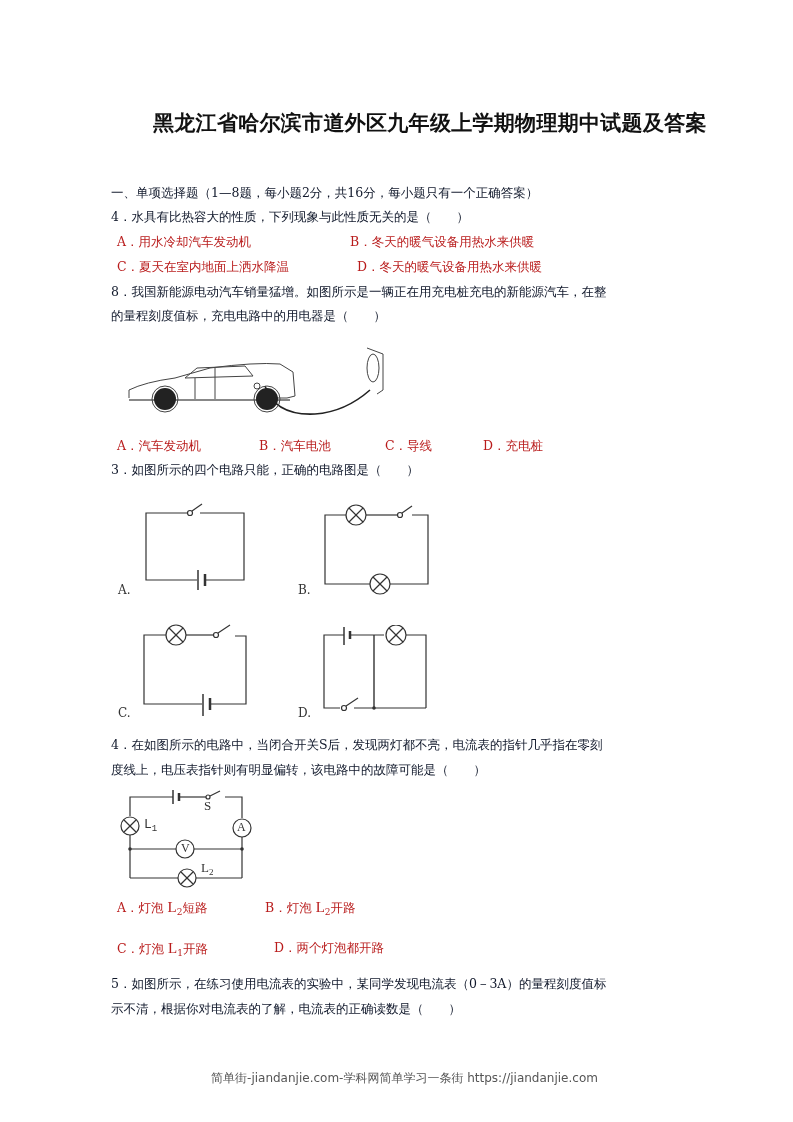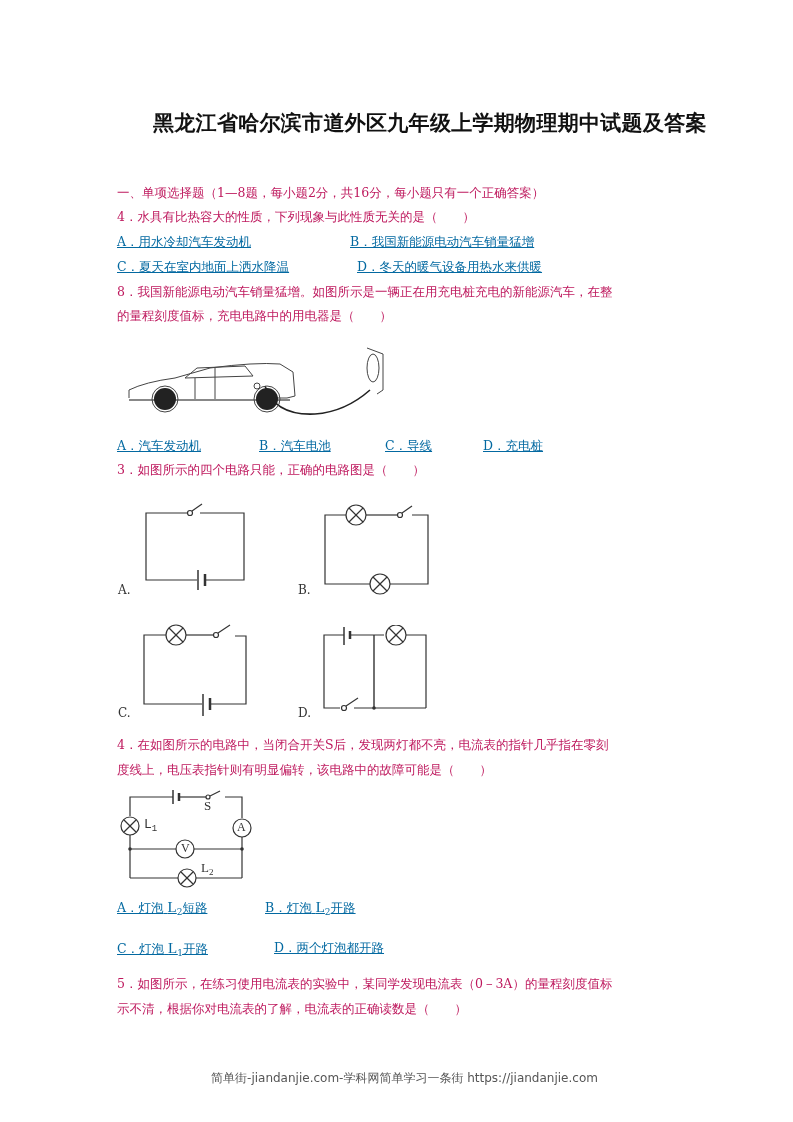--- a/index.html
+++ b/index.html
@@ -1,38 +1,38 @@
 <!DOCTYPE html>
 <html><head>
 <meta charset="utf-8">
 <style>
   html, body { margin: 0; padding: 0; background: #ffffff; }
   body { width: 793px; height: 1122px; position: relative; overflow: hidden;
          font-family: "DejaVu Serif", "Liberation Serif", serif; color: #222; }
   .title { position: absolute; left: 117px; top: 100px; width: 560px; font-family: "DejaVu Sans", "Liberation Sans", sans-serif;
            font-weight: bold; font-size: 21px; line-height: 46px; color: #111; letter-spacing: 0.3px; margin-left: 36px; }
-  .line { position: absolute; left: 117px; font-size: 12.5px; line-height: 16px; white-space: nowrap; color: #be185d; }
-  .opt { position: absolute; font-size: 12.5px; line-height: 16px; white-space: nowrap; color: #0369a1; text-decoration: underline; }
+  .line { position: absolute; left: 111px; font-size: 12.5px; line-height: 16px; white-space: nowrap; color: #0f172a; }
+  .opt { position: absolute; font-size: 12.5px; line-height: 16px; white-space: nowrap; color: #b91c1c; }
   .fig { position: absolute; }
   .lbl { position: absolute; font-size: 12px; color: #333; }
   .sub { font-size: 9px; vertical-align: -3px; }
   .L { font-family: "Liberation Serif", serif; font-size: 15px; }
   .footer { position: absolute; left: 0; width: 793px; top: 1070px; text-align: center;
             font-family: "DejaVu Sans", "Liberation Sans", sans-serif; font-size: 12px; color: #555; padding-left: 8px; }
 </style>
 </head>
 <body>
 
 <div class="title">黑龙江省哈尔滨市道外区九年级上学期物理期中试题及答案</div>
 
 <div class="line" style="top:185px">一、单项选择题（1—8题，每小题2分，共16分，每小题只有一个正确答案）</div>
 
 <div class="line" style="top:209px">4．水具有比热容大的性质，下列现象与此性质无关的是（　　）</div>
 <div class="opt" style="left:117px; top:234px">A．用水冷却汽车发动机</div>
-<div class="opt" style="left:350px; top:234px">B．我国新能源电动汽车销量猛增</div>
+<div class="opt" style="left:350px; top:234px">B．冬天的暖气设备用热水来供暖</div>
 <div class="opt" style="left:117px; top:259px">C．夏天在室内地面上洒水降温</div>
 <div class="opt" style="left:357px; top:259px">D．冬天的暖气设备用热水来供暖</div>
 
 <div class="line" style="top:284px">8．我国新能源电动汽车销量猛增。如图所示是一辆正在用充电桩充电的新能源汽车，在整</div>
 <div class="line" style="top:308px">的量程刻度值标，充电电路中的用电器是（　　）</div>
 
 <svg class="fig" style="left:115px; top:338px" width="300" height="90" viewBox="0 0 300 90">
   <g fill="none" stroke="#444" stroke-width="1">
     <path d="M14 60 L14 52 Q30 44 60 40 L95 30 Q140 24 165 26 L178 34 L180 58 L172 60 L160 60"></path>
     <path d="M70 40 L82 30 L130 28 L138 38 Z"></path>

